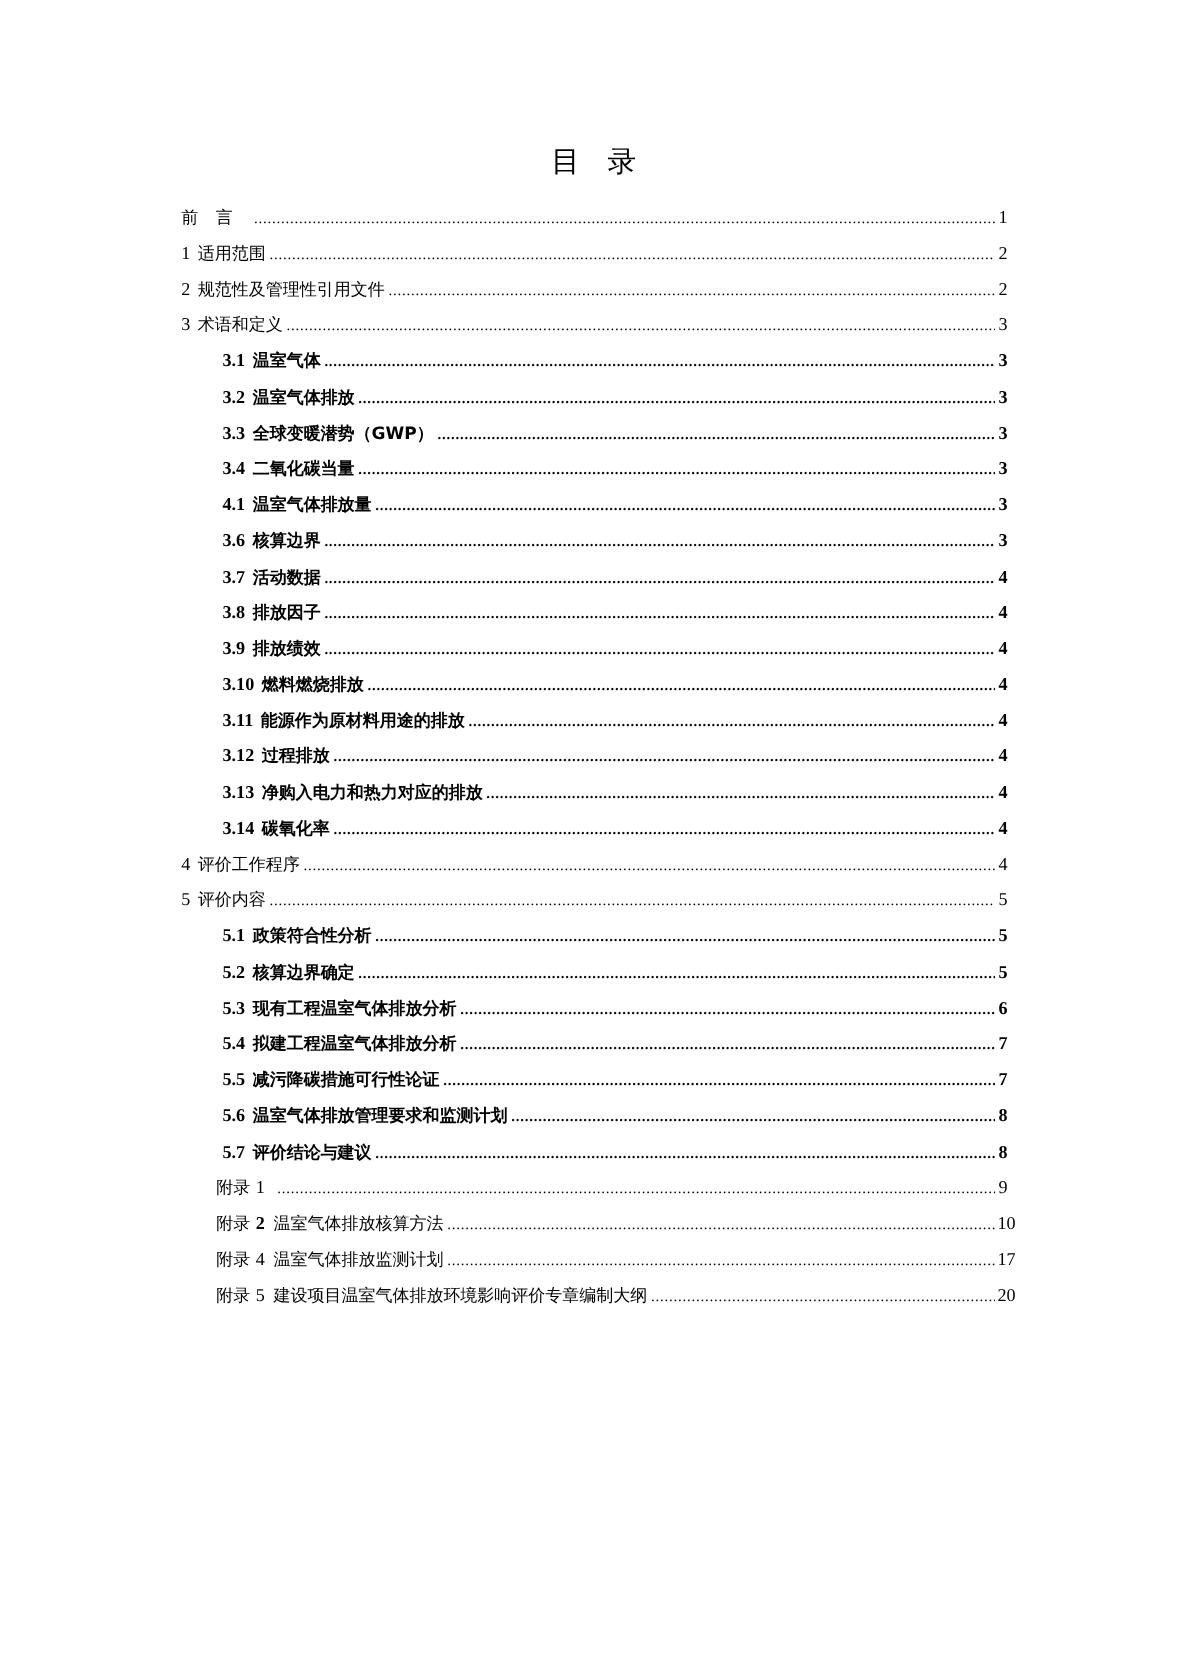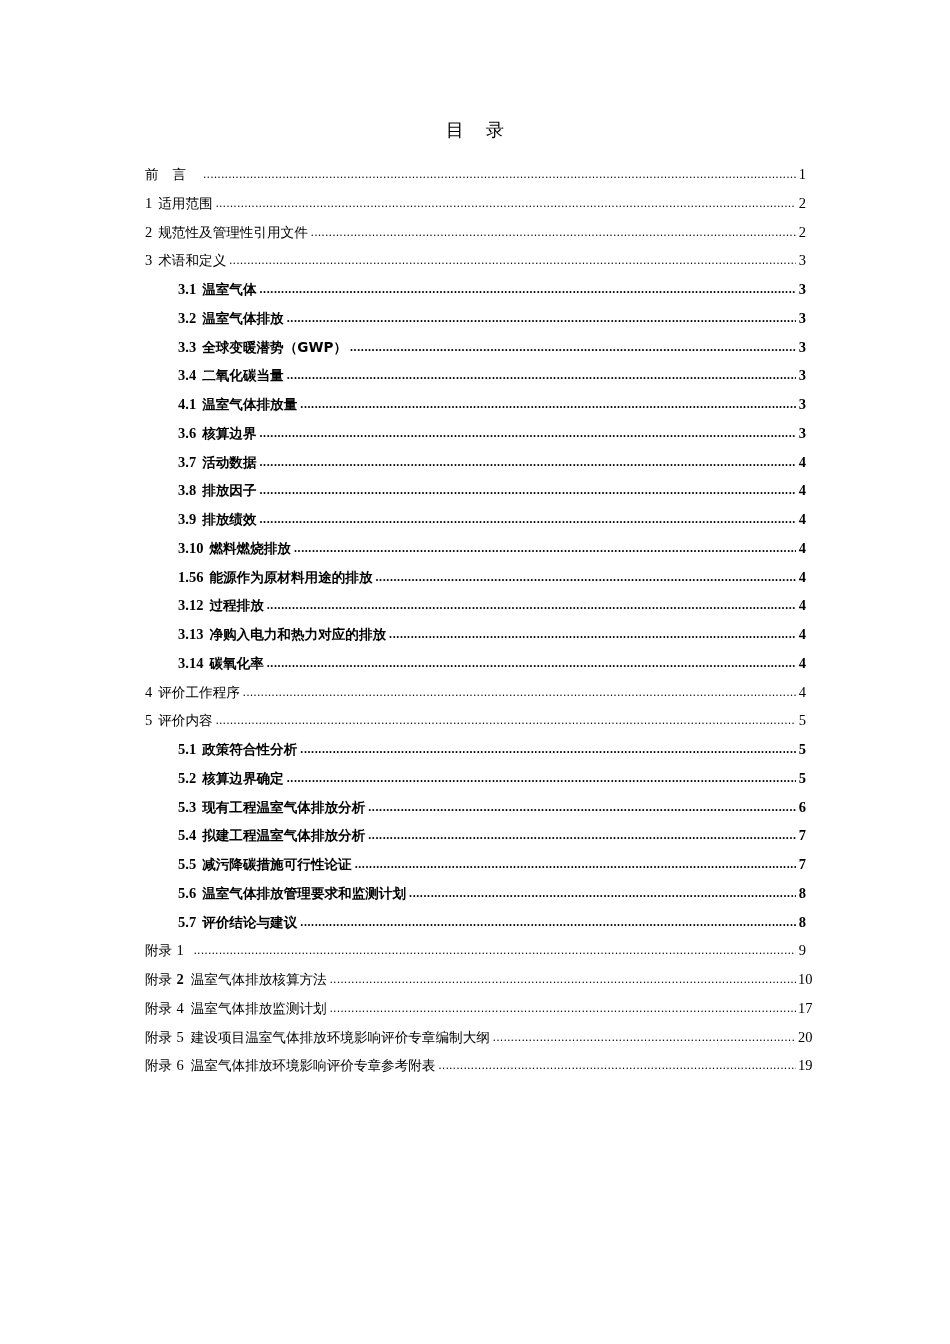--- a/index.html
+++ b/index.html
@@ -21,21 +21,21 @@
       width: 950px; height: 1344px;
       background: #ffffff;
     }
     .toc-title {
       position: absolute;
       top: 114px;
       left: 0;
       width: 950px;
       text-align: center;
       font-family: "DejaVu Sans", sans-serif;
-      font-size: 18px;
+      font-size: 23px;
       letter-spacing: 22px;
       text-indent: 22px;
       line-height: 32px;
     }
     .toc-list {
       position: absolute;
       left: 145px;
       top: 160px;
       width: 661px;
       margin: 0;
@@ -52,21 +52,21 @@
     }
     .toc-row.level-2 {
       padding-left: 33px;
       font-weight: bold;
     }
     .toc-num {
       font-family: "Liberation Serif", serif;
       font-size: 14.5px;
       margin-right: 6px;
     }
-    .toc-num.wide { margin-right: 7px; }
+    .toc-num.wide { margin-right: 7px; margin-left: 28px; }
     .toc-text {
       font-family: "DejaVu Sans", sans-serif;
       font-size: 13.6px;
     }
     .toc-text.spaced { letter-spacing: 14px; }
     .toc-leader {
       flex: 1 1 auto;
       overflow: hidden;
       margin: 0 2px 0 3px;
       font-family: "Liberation Serif", serif;
@@ -168,21 +168,21 @@
         <span class="toc-leader"></span>
         <span class="toc-page">4</span>
       </li>
       <li class="toc-row level-2">
         <span class="toc-num">3.10</span>
         <span class="toc-text">燃料燃烧排放</span>
         <span class="toc-leader"></span>
         <span class="toc-page">4</span>
       </li>
       <li class="toc-row level-2">
-        <span class="toc-num">1.56</span>
+        <span class="toc-num">3.11</span>
         <span class="toc-text">能源作为原材料用途的排放</span>
         <span class="toc-leader"></span>
         <span class="toc-page">4</span>
       </li>
       <li class="toc-row level-2">
         <span class="toc-num">3.12</span>
         <span class="toc-text">过程排放</span>
         <span class="toc-leader"></span>
         <span class="toc-page">4</span>
       </li>
@@ -267,21 +267,15 @@
         <span class="toc-num wide"><span style="font-family: &quot;DejaVu Sans&quot;, sans-serif; font-size: 13.6px;">附录 </span><span>4</span></span>
         <span class="toc-text">温室气体排放监测计划</span>
         <span class="toc-leader"></span>
         <span class="toc-page">17</span>
       </li>
       <li class="toc-row level-1">
         <span class="toc-num wide"><span style="font-family: &quot;DejaVu Sans&quot;, sans-serif; font-size: 13.6px;">附录 </span><span>5</span></span>
         <span class="toc-text">建设项目温室气体排放环境影响评价专章编制大纲</span>
         <span class="toc-leader"></span>
         <span class="toc-page">20</span>
-      </li>
-      <li class="toc-row level-1">
-        <span class="toc-num wide"><span style="font-family: &quot;DejaVu Sans&quot;, sans-serif; font-size: 13.6px;">附录 </span><span>6</span></span>
-        <span class="toc-text">温室气体排放环境影响评价专章参考附表</span>
-        <span class="toc-leader"></span>
-        <span class="toc-page">19</span>
       </li>
     </ul>
 </div>
 
 </body></html>

